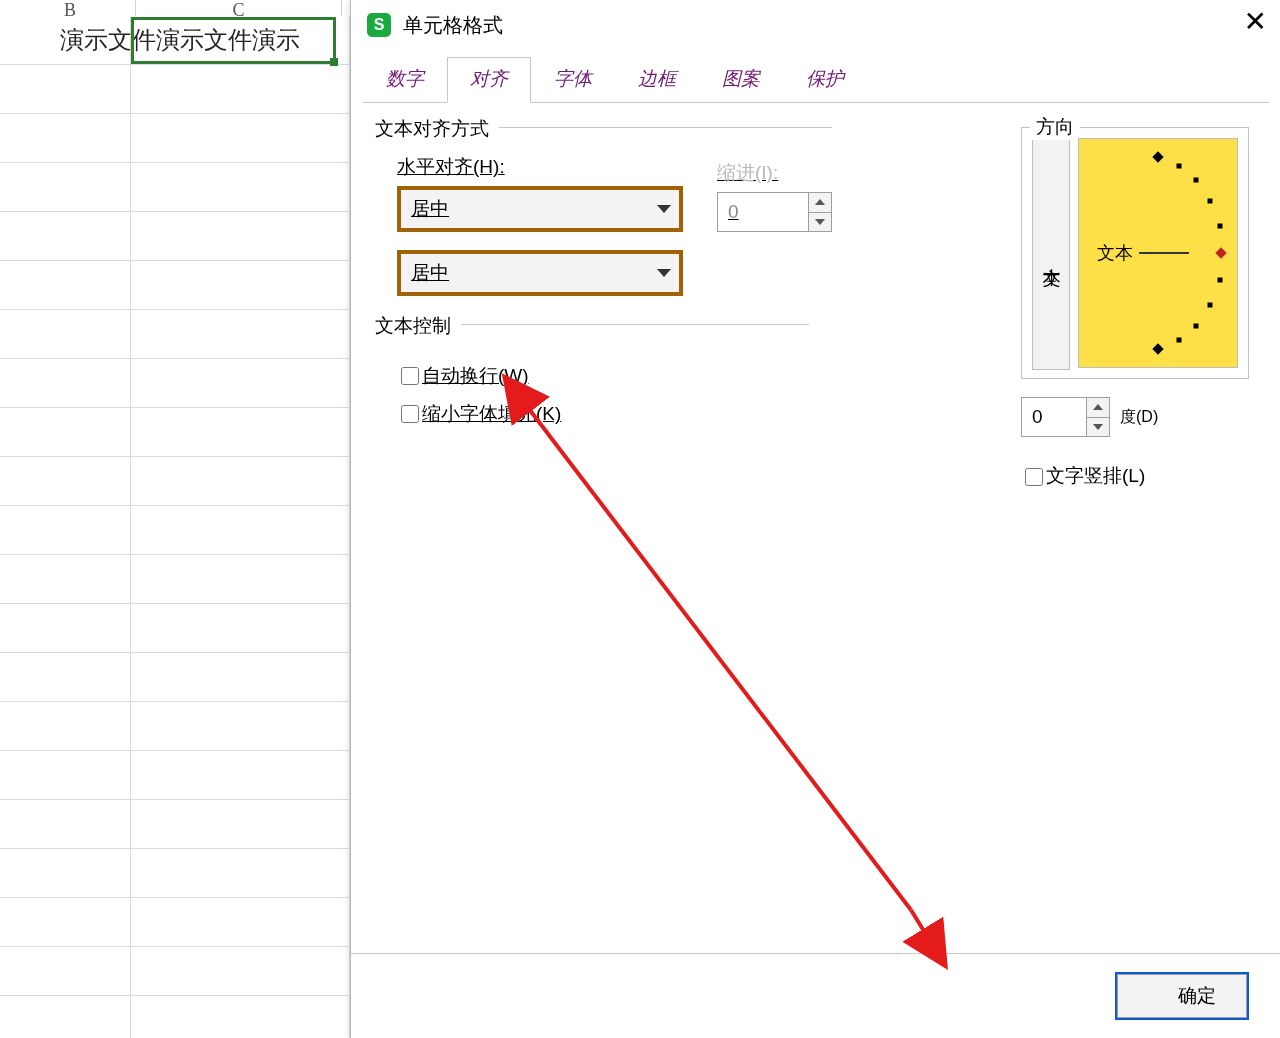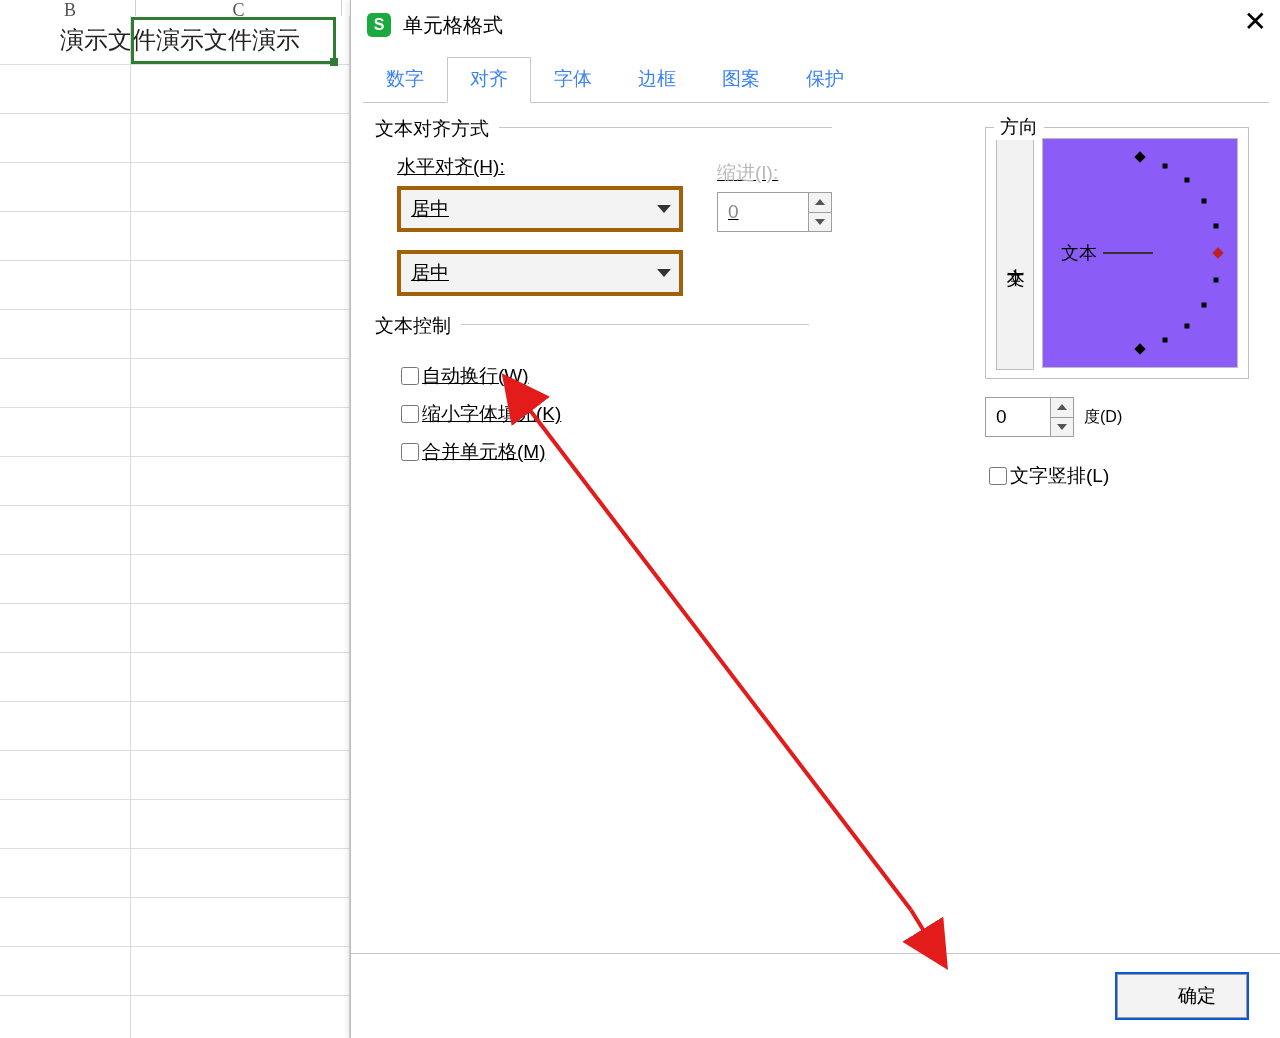--- a/index.html
+++ b/index.html
@@ -19,21 +19,21 @@
   .cell-text{position:absolute;left:60px;top:24px;font-size:24px;color:#222;white-space:nowrap;z-index:2;}
 
   
   .dialog{position:absolute;left:350px;top:0;width:930px;height:1038px;background:#fff;border-left:1px solid #bbb;box-shadow:-2px 0 6px rgba(0,0,0,.1);}
   .titlebar{height:50px;display:flex;align-items:center;padding:0 16px;position:relative;}
   .app-icon{width:24px;height:24px;background:#1aab40;border-radius:5px;color:#fff;display:flex;align-items:center;justify-content:center;font-weight:bold;font-size:16px;margin-right:12px;}
   .titlebar .title{font-size:20px;}
   .close-x{position:absolute;right:14px;top:8px;font-size:28px;line-height:28px;cursor:pointer;}
 
   .tabs{display:flex;border-bottom:1px solid #c8c8c8;margin:6px 12px 0 12px;height:46px;}
-  .tab{padding:8px 22px 0 22px;font-size:19px;color:#3b82f6;cursor:pointer;border:1px solid transparent;border-bottom:none;position:relative;top:1px;}
+  .tab{padding:8px 22px 0 22px;font-size:19px;color:#701a75;cursor:pointer;border:1px solid transparent;border-bottom:none;position:relative;top:1px;font-style:italic;}
   .tab.active{border-color:#c8c8c8;background:#fff;border-bottom:1px solid #fff;}
 
   .panel{position:relative;padding:24px 28px;}
 
   .fieldset{border:none;border-top:1px solid #c8c8c8;padding:14px 0 4px 0;margin:0 0 24px 0;}
   .legend{font-size:19px;background:#fff;padding-right:10px;margin-left:-4px;position:relative;top:-26px;display:inline-block;}
   .fieldset-inner{margin-top:-14px;padding-left:18px;text-decoration:underline;}
 
   .label{font-size:19px;margin-bottom:6px;display:block;}
   .label.disabled{color:#b8b8b8;}
@@ -46,25 +46,25 @@
   .spin-btns{display:flex;flex-direction:column;width:24px;}
   .spin-btns button{flex:1;border:1px solid #9e9e9e;background:#f3f3f3;padding:0;display:flex;align-items:center;justify-content:center;cursor:pointer;}
   .spin-btns button + button{border-top:none;}
   .tri-up{width:0;height:0;border-left:5px solid transparent;border-right:5px solid transparent;border-bottom:6px solid #555;}
   .tri-dn{width:0;height:0;border-left:5px solid transparent;border-right:5px solid transparent;border-top:6px solid #555;}
 
   .chk{display:flex;align-items:center;font-size:19px;margin:12px 0;}
   .chk input{width:18px;height:18px;}
 
   
-  .orient-group{position:absolute;right:32px;top:24px;width:264px;}
+  .orient-group{position:absolute;right:32px;top:24px;width:228px;}
   .orient-frame{border:1px solid #c0c0c0;padding:10px;display:flex;gap:8px;height:230px;position:relative;}
   .orient-legend{position:absolute;left:8px;top:-14px;background:#fff;padding:0 6px;font-size:19px;}
   .vert-btn{width:36px;height:100%;border:1px solid #bdbdbd;background:#f2f2f2;display:flex;flex-direction:column;align-items:center;justify-content:center;font-size:18px;cursor:pointer;line-height:1.3;}
-  .dial{flex:1;border:1px solid #bdbdbd;background:#8b5cf6;position:relative;}
+  .dial{flex:1;border:1px solid #bdbdbd;background:#fde047;position:relative;}
   .dial-label{position:absolute;left:18px;top:50%;transform:translateY(-50%);font-size:18px;}
   .dial-line{position:absolute;left:60px;top:50%;width:50px;height:2px;background:#333;transform:translateY(-50%);}
   .diamond{position:absolute;width:8px;height:8px;background:#000;transform:translate(-50%,-50%) rotate(45deg);}
   .diamond.red{background:#c02020;}
   .sq{position:absolute;width:5px;height:5px;background:#000;transform:translate(-50%,-50%);}
 
   .deg-row{display:flex;align-items:center;gap:10px;margin-top:18px;}
 
   
   .footer{position:absolute;left:0;right:0;bottom:0;height:84px;border-top:1px solid #c8c8c8;display:flex;justify-content:flex-end;align-items:center;gap:24px;padding:0 34px;}
@@ -212,24 +212,20 @@
         <span class="legend">文本控制</span>
         <div class="fieldset-inner">
           <label class="chk">
             <input type="checkbox" style="">
             <span>自动换行(W)</span>
           </label>
           <label class="chk">
             <input type="checkbox" style="">
             <span>缩小字体填充(K)</span>
           </label>
-          <label class="chk">
-            <input type="checkbox" style="">
-            <span>合并单元格(M)</span>
-          </label>
         </div>
       </fieldset>
 
       <div class="orient-group">
         <div class="orient-frame">
           <span class="orient-legend">方向</span>
           <div class="vert-btn">
             <span style="writing-mode:vertical-rl;">文本</span>
           </div>
           <div class="dial">
@@ -259,21 +255,21 @@
                   <span class="tri-up"></span>
                 </button>
               <button>
                   <span class="tri-dn"></span>
                 </button>
             </div>
           </div>
           <span>度(D)</span>
         </div>
 
-        <label class="chk" style="margin-top:26px;">
+        <label class="chk" style="margin-top:26px;align-items:flex-end;">
           <input type="checkbox" style="">
           <span>文字竖排(L)</span>
         </label>
       </div>
 
     </div>
 
     <div class="footer">
       <button class="btn primary">确定</button>
     </div>

